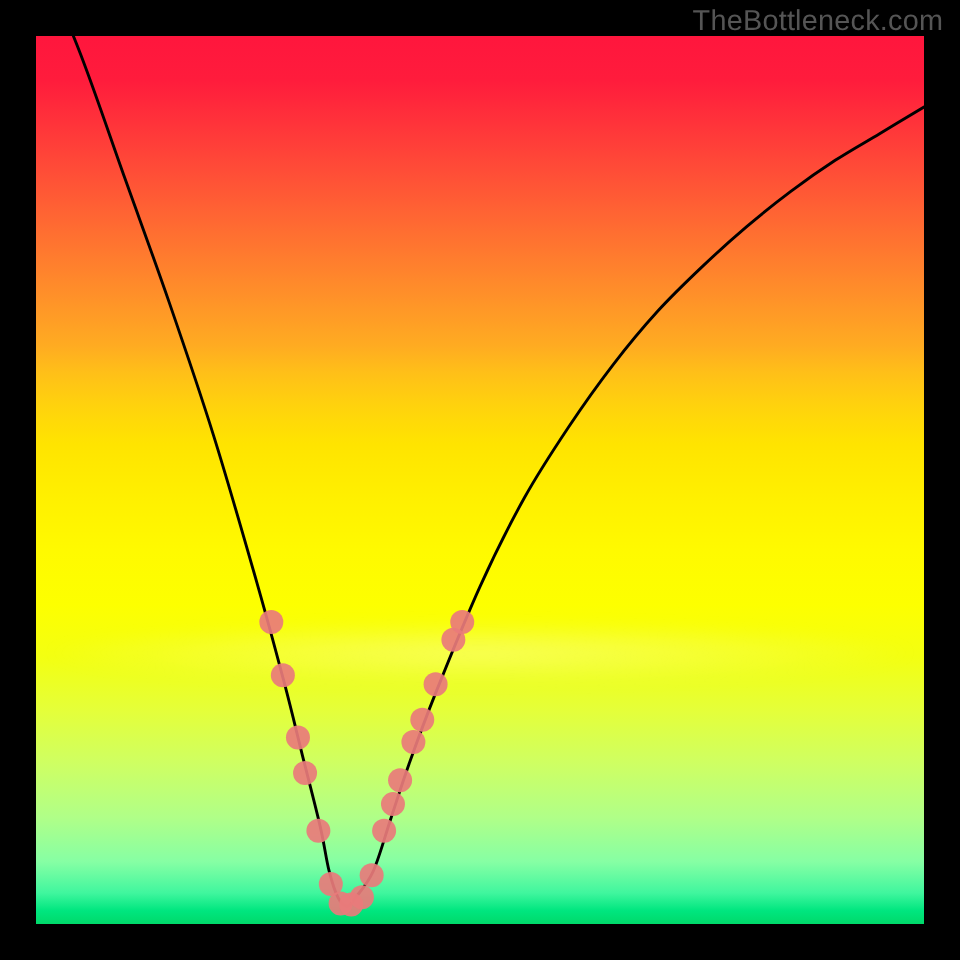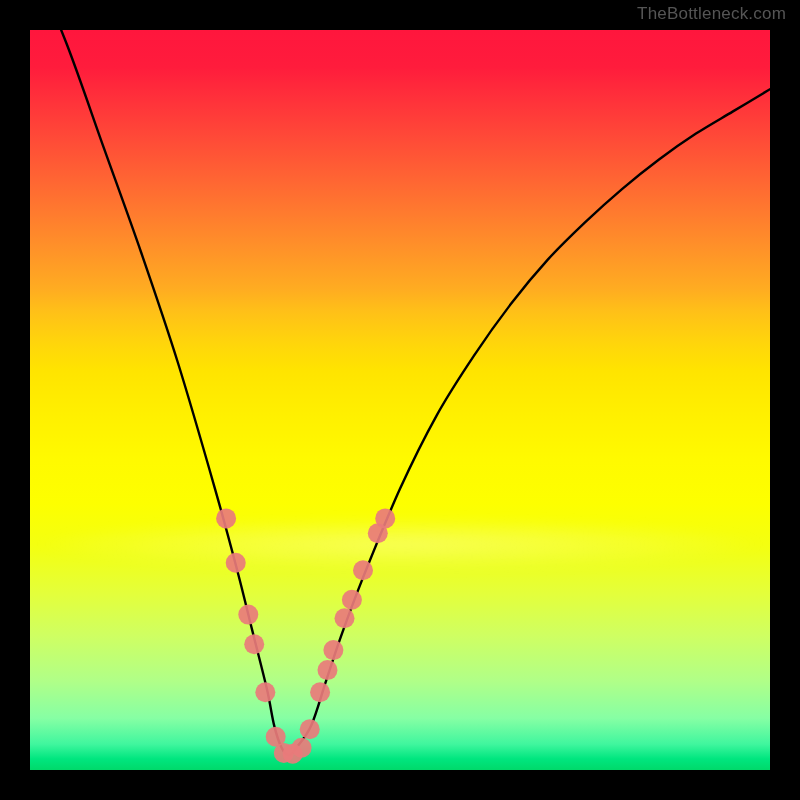--- a/index.html
+++ b/index.html
@@ -67,21 +67,21 @@
   }
   .svg-layer {
     position: absolute;
     inset: 0;
   }
   .watermark {
     position: absolute;
     top: 4px;
     right: 14px;
     color: #555;
-    font-size: 17px;
+    font-size: 24px;
     font-weight: 500;
     letter-spacing: 0.2px;
     user-select: none;
   }
 </style>
 </head>
 <body>
 
 <div class="frame">
   <div class="plot-area">

